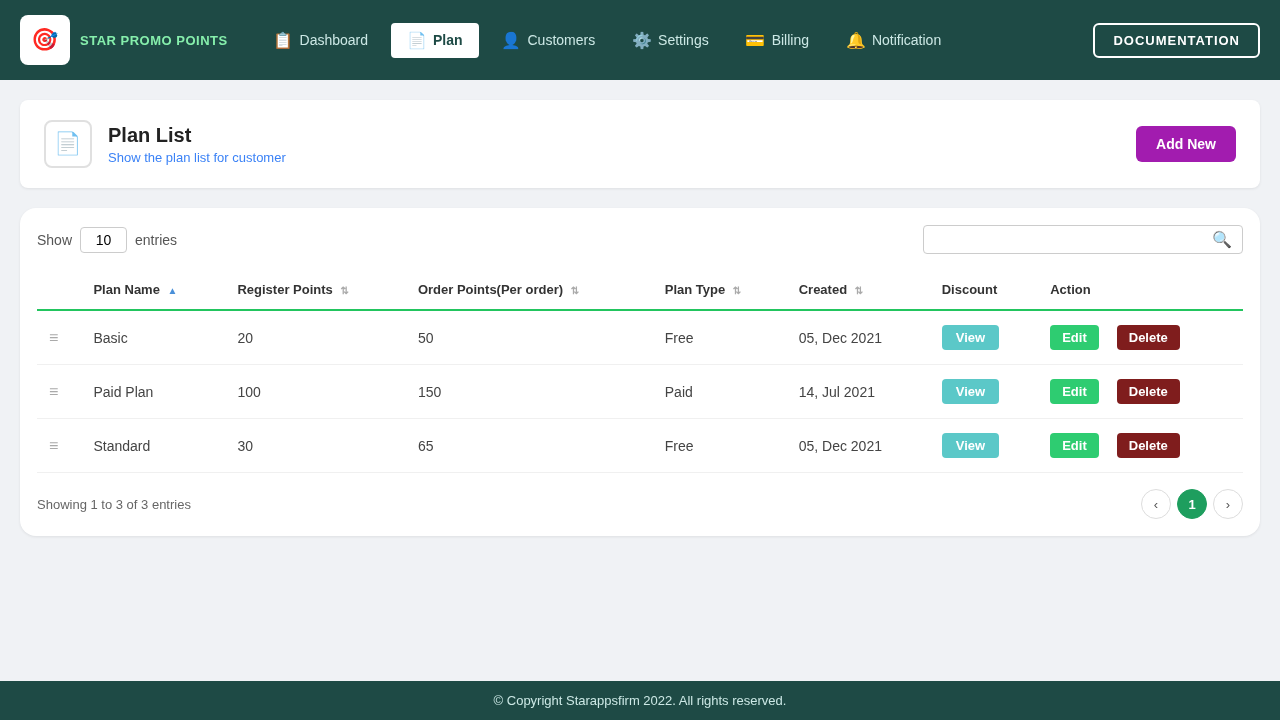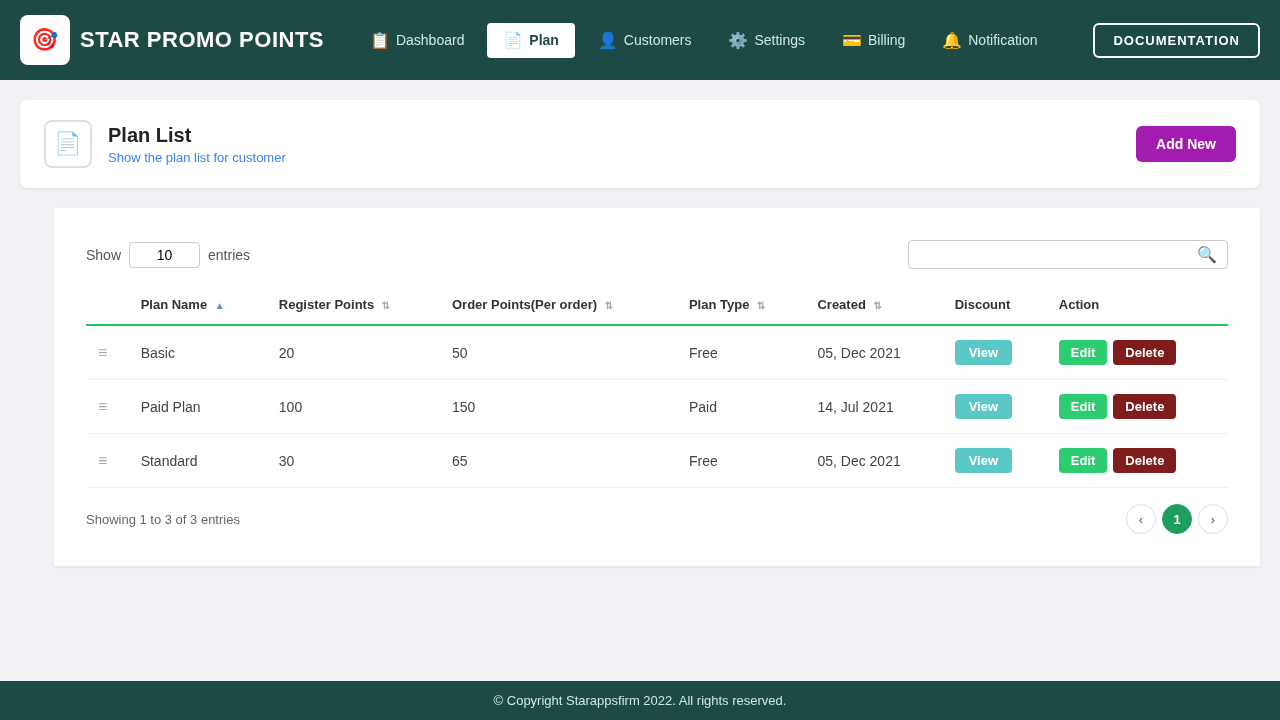--- a/index.html
+++ b/index.html
@@ -24,22 +24,22 @@
       width: 50px;
       height: 50px;
       background: white;
       border-radius: 8px;
       display: flex;
       align-items: center;
       justify-content: center;
       font-size: 22px;
     }
     .brand-name {
-      color: #ffffff;
-      font-size: 22px;
+      color: #86efac;
+      font-size: 13px;
       font-weight: bold;
       letter-spacing: 0.5px;
     }
     .nav-links {
       display: flex;
       align-items: center;
       gap: 5px;
       flex: 1;
     }
     .nav-item {
@@ -124,40 +124,39 @@
       padding: 10px 20px;
       border-radius: 6px;
       cursor: pointer;
       font-size: 14px;
       font-weight: 600;
     }
 
     
     .table-card {
       background: white;
-      border-radius: 0;
-      padding: 32px;
+      border-radius: 16px;
+      padding: 17px;
       box-shadow: 0 1px 3px rgba(0,0,0,0.08);
-      margin-left: 34px;
     }
     .table-controls {
       display: flex;
       align-items: center;
       justify-content: space-between;
       margin-bottom: 16px;
     }
     .show-entries {
       display: flex;
       align-items: center;
       gap: 8px;
       font-size: 14px;
       color: #555;
     }
     .entries-input {
-      width: 71px;
+      width: 47px;
       padding: 4px 8px;
       border: 1px solid #ccc;
       border-radius: 4px;
       font-size: 14px;
       text-align: center;
     }
     .search-box {
       display: flex;
       align-items: center;
       border: 1px solid #ccc;
@@ -229,21 +228,21 @@
     .btn-delete {
       background: #7f1d1d;
       color: white;
       border: none;
       padding: 5px 12px;
       border-radius: 4px;
       cursor: pointer;
       font-size: 13px;
       font-weight: 600;
     }
-    .action-cell { display: flex; align-items: center; gap: 2px; }
+    .action-cell { display: flex; align-items: center; gap: 14px; }
 
     
     .pagination-row {
       display: flex;
       align-items: center;
       justify-content: space-between;
       margin-top: 16px;
       font-size: 13px;
       color: #666;
     }

